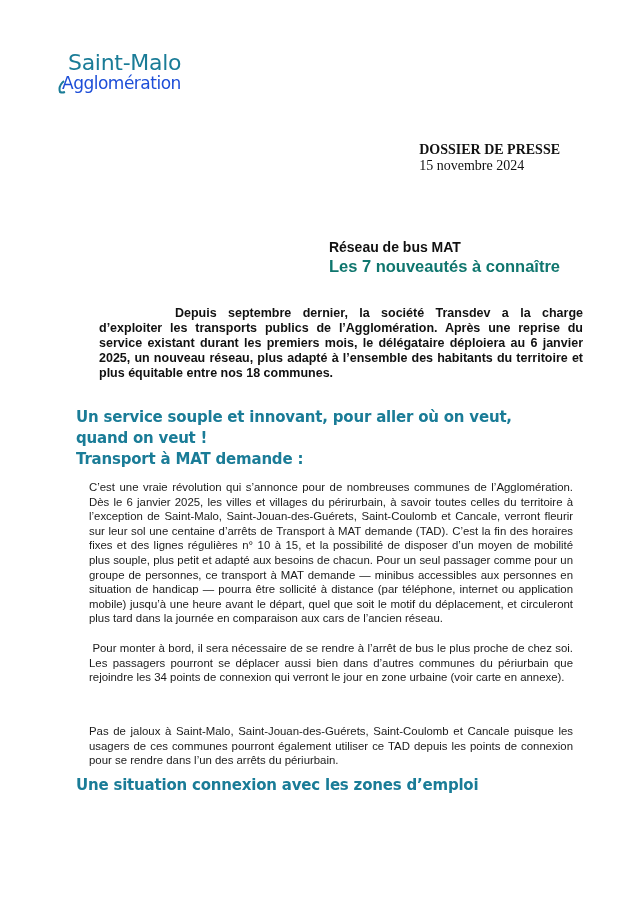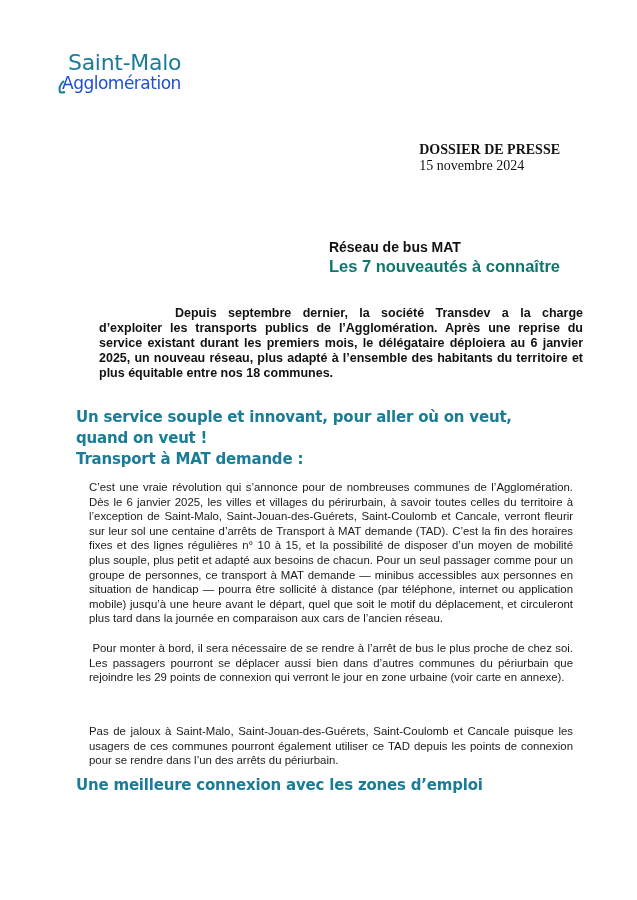--- a/index.html
+++ b/index.html
@@ -48,16 +48,16 @@
 </div>
 
 <div class="intro"><span class="indent"></span><span>Depuis septembre dernier, la société Transdev a la charge d’exploiter les transports publics de l’Agglomération. Après une reprise du service existant durant les premiers mois, le délégataire déploiera au 6 janvier 2025, un nouveau réseau, plus adapté à l’ensemble des habitants du territoire et plus équitable entre nos 18 communes.</span></div>
 
 <div class="section-title s1">
   <div>Un service souple et innovant, pour aller où on veut, quand on veut !</div>
   <div>Transport à MAT demande :</div>
 </div>
 
 <div class="para p1">C’est une vraie révolution qui s’annonce pour de nombreuses communes de l’Agglomération. Dès le 6 janvier 2025, les villes et villages du périrurbain, à savoir toutes celles du territoire à l’exception de Saint-Malo, Saint-Jouan-des-Guérets, Saint-Coulomb et Cancale, verront fleurir sur leur sol une centaine d’arrêts de Transport à MAT demande (TAD). C’est la fin des horaires fixes et des lignes régulières n° 10 à 15, et la possibilité de disposer d’un moyen de mobilité plus souple, plus petit et adapté aux besoins de chacun. Pour un seul passager comme pour un groupe de personnes, ce transport à MAT demande — minibus accessibles aux personnes en situation de handicap — pourra être sollicité à distance (par téléphone, internet ou application mobile) jusqu’à une heure avant le départ, quel que soit le motif du déplacement, et circuleront plus tard dans la journée en comparaison aux cars de l’ancien réseau.</div>
-<div class="para p2" style="white-space: pre-wrap;"> Pour monter à bord, il sera nécessaire de se rendre à l’arrêt de bus le plus proche de chez soi. Les passagers pourront se déplacer aussi bien dans d’autres communes du périurbain que rejoindre les 29 points de connexion qui verront le jour en zone urbaine (voir carte en annexe).</div>
+<div class="para p2" style="white-space: pre-wrap;"> Pour monter à bord, il sera nécessaire de se rendre à l’arrêt de bus le plus proche de chez soi. Les passagers pourront se déplacer aussi bien dans d’autres communes du périurbain que rejoindre les 34 points de connexion qui verront le jour en zone urbaine (voir carte en annexe).</div>
 <div class="para p3">Pas de jaloux à Saint-Malo, Saint-Jouan-des-Guérets, Saint-Coulomb et Cancale puisque les usagers de ces communes pourront également utiliser ce TAD depuis les points de connexion pour se rendre dans l’un des arrêts du périurbain.</div>
 
-<div class="section-title s2">Une meilleure connexion avec les zones d’emploi</div>
+<div class="section-title s2">Une situation connexion avec les zones d’emploi</div>
 
 </body></html>

